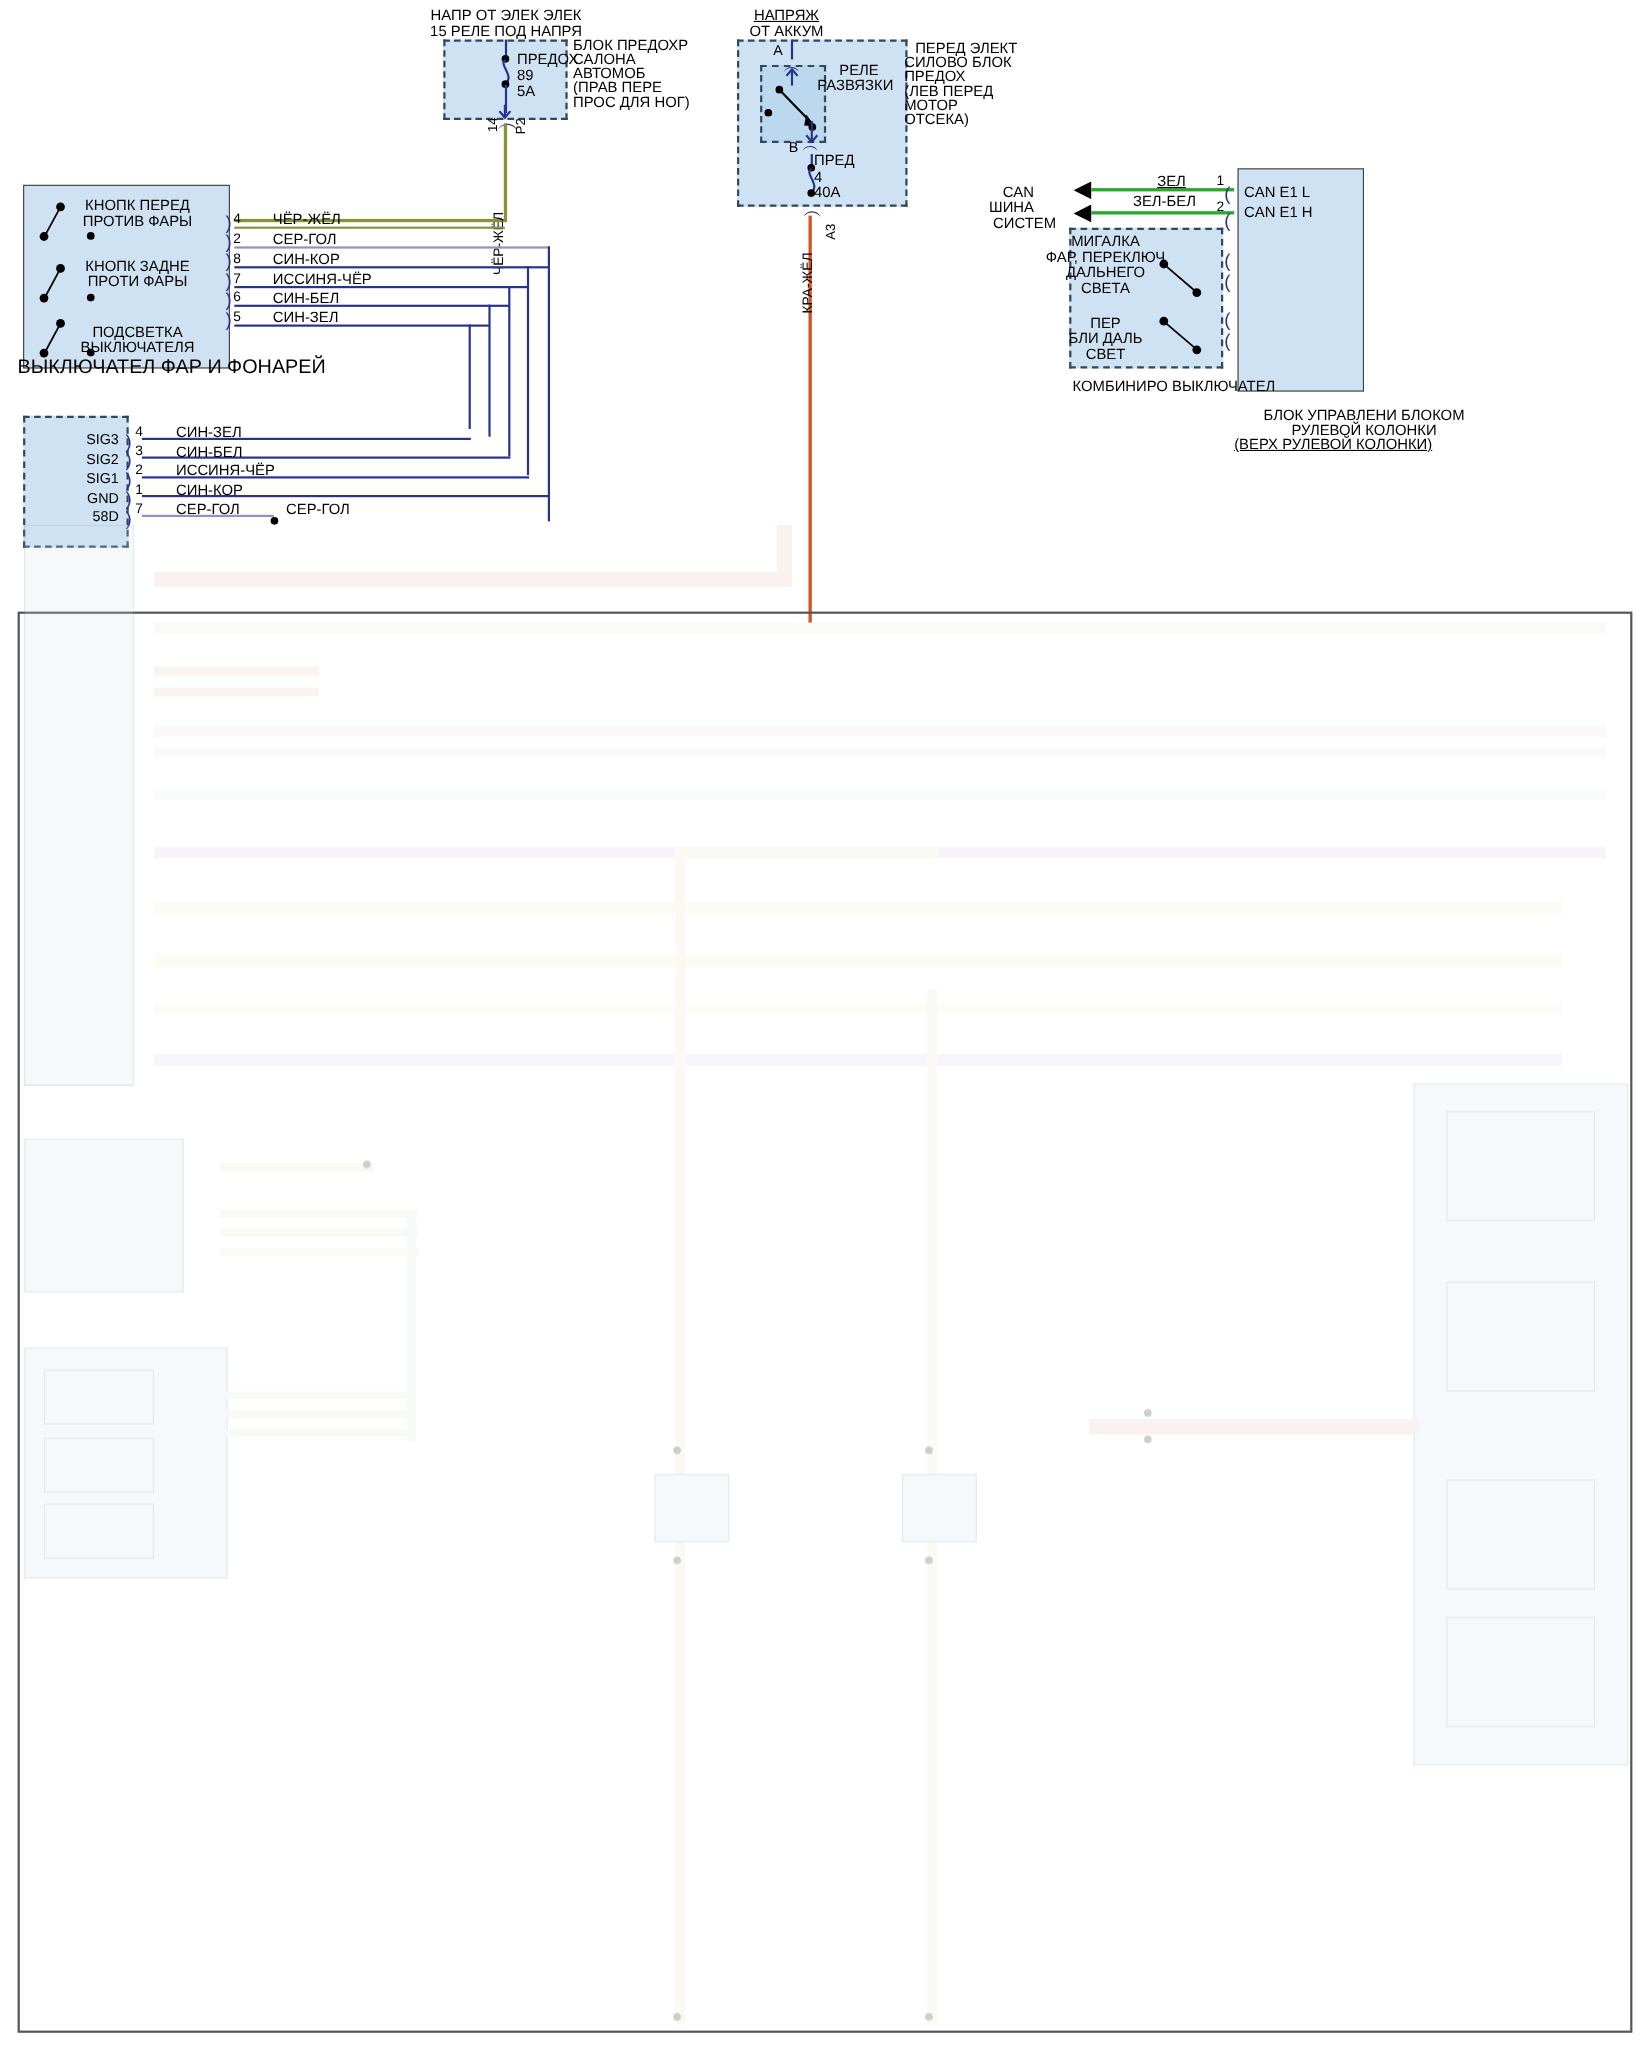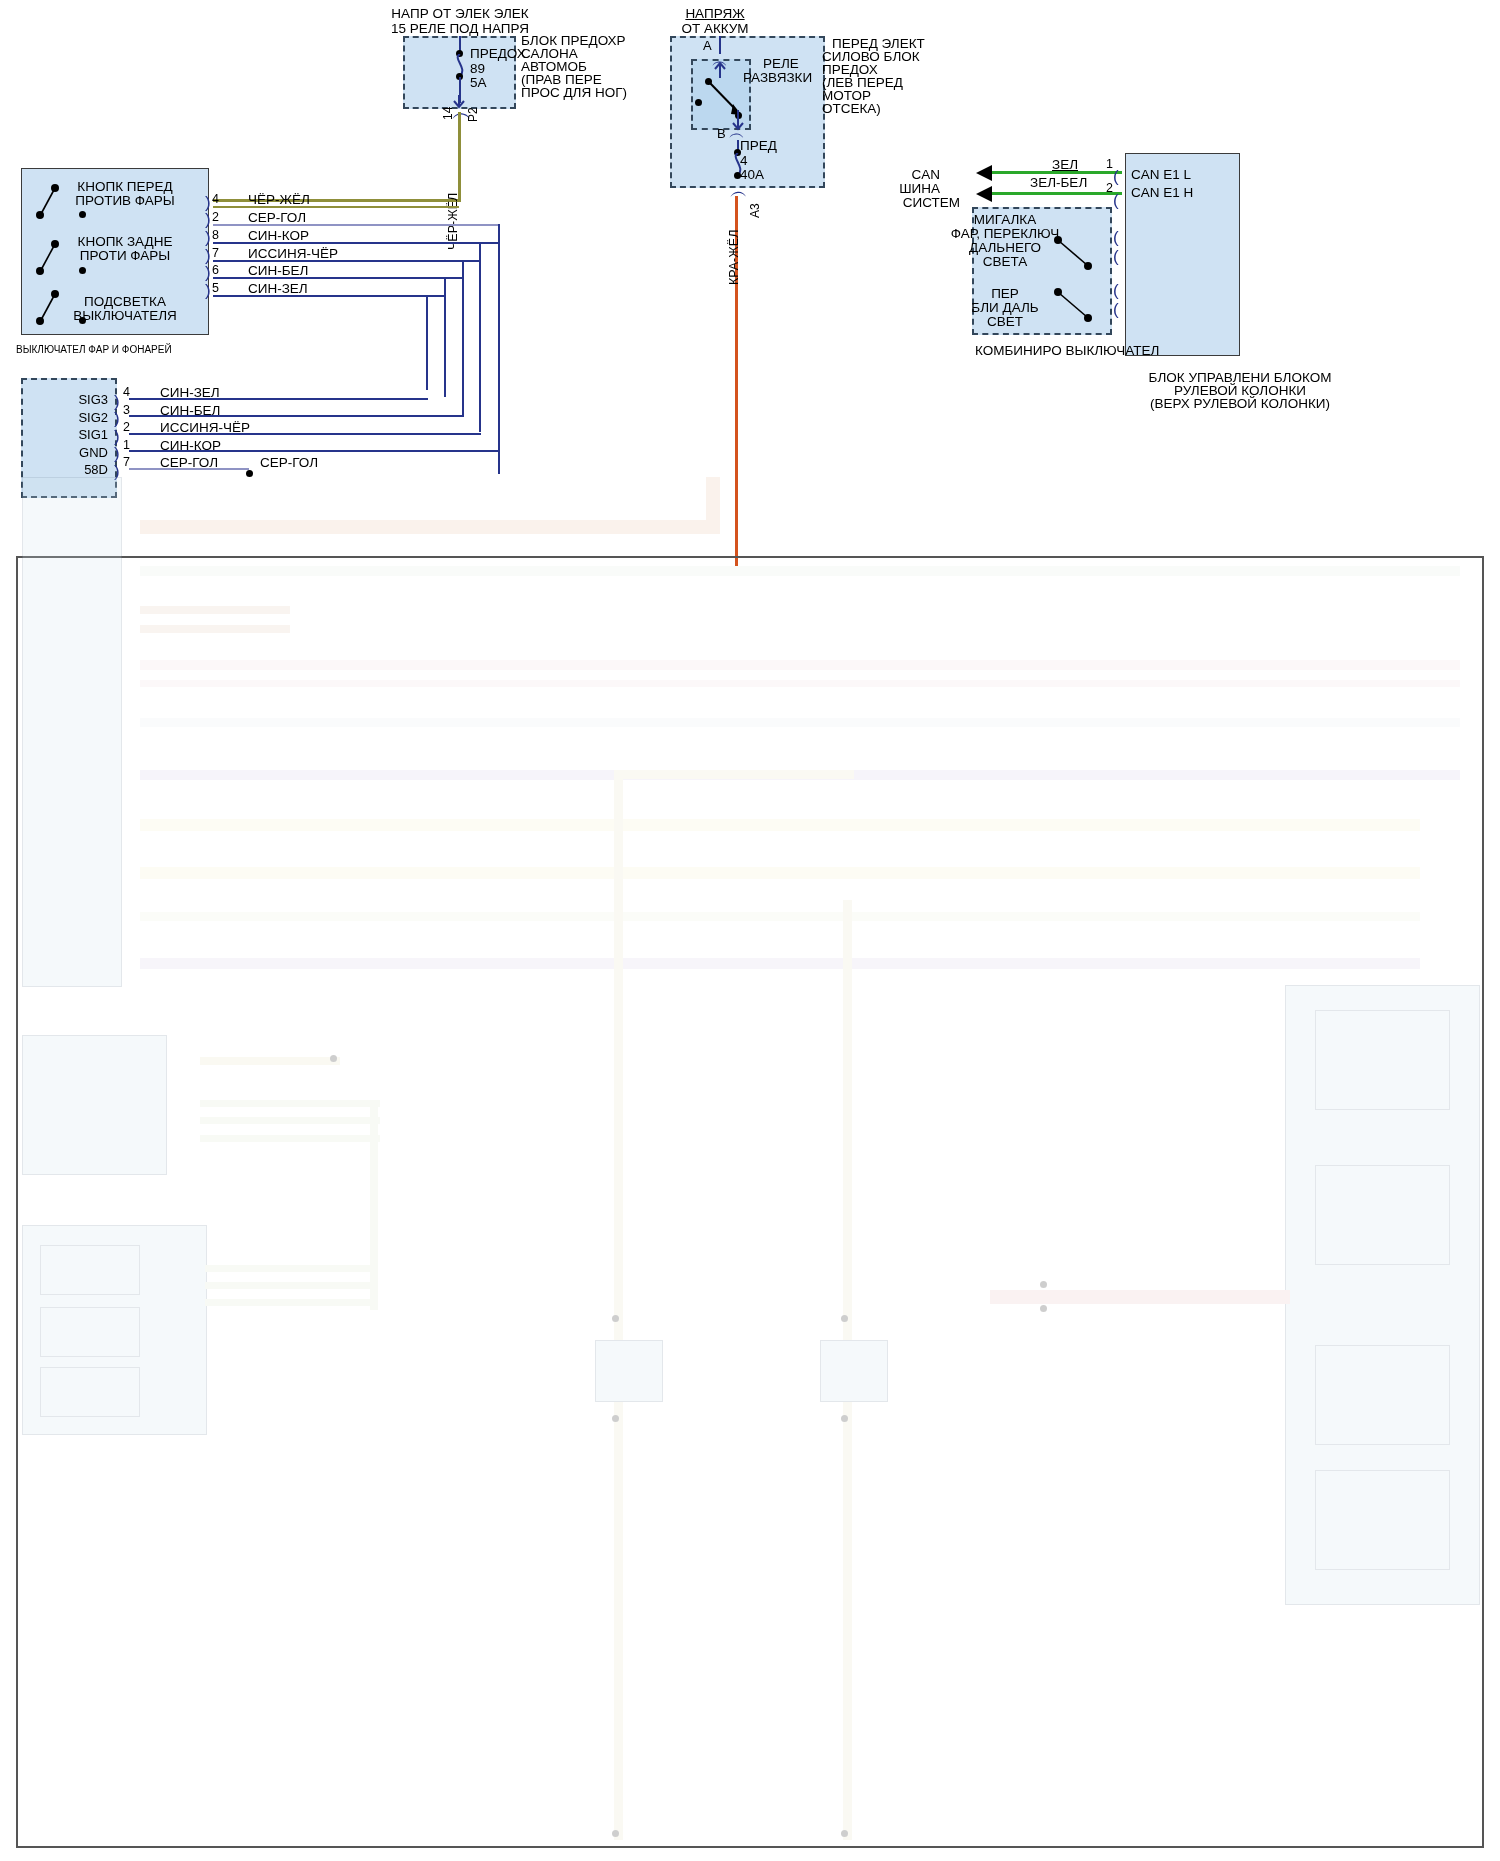--- a/index.html
+++ b/index.html
@@ -210,21 +210,21 @@
   </svg>
   <div class="dot" style="left:79px; top:317px;"></div>
 
   <div class="lbl lbl-c" style="left:60px; top:179px; width:130px;">КНОПК ПЕРЕД</div>
   <div class="lbl lbl-c" style="left:60px; top:193px; width:130px;">ПРОТИВ ФАРЫ</div>
   <div class="lbl lbl-c" style="left:60px; top:234px; width:130px;">КНОПК ЗАДНЕ</div>
   <div class="lbl lbl-c" style="left:60px; top:248px; width:130px;">ПРОТИ ФАРЫ</div>
   <div class="lbl lbl-c" style="left:60px; top:294px; width:130px;">ПОДСВЕТКА</div>
   <div class="lbl lbl-c" style="left:60px; top:308px; width:130px;">ВЫКЛЮЧАТЕЛЯ</div>
 
-  <div class="lbl" style="left:16px; top:342px; font-size:10px;">ВЫКЛЮЧАТЕЛ ФАР И ФОНАРЕЙ</div>
+  <div class="lbl" style="left:16px; top:326px; font-size:18px;">ВЫКЛЮЧАТЕЛ ФАР И ФОНАРЕЙ</div>
 
   <div class="pinbr" style="left:205px; top:198px;">)</div>
   <div class="lbl" style="left:212px; top:192px; font-size:12.5px;">4</div>
   <div class="lbl" style="left:248px; top:192px;">ЧЁР-ЖЁЛ</div>
 
   <div class="pinbr" style="left:205px; top:215px;">)</div>
   <div class="lbl" style="left:212px; top:210px; font-size:12.5px;">2</div>
   <div class="lbl" style="left:248px; top:210px;">СЕР-ГОЛ</div>
 
   <div class="pinbr" style="left:205px; top:233px;">)</div>
@@ -314,21 +314,21 @@
   <div class="lbl" style="left:1106px; top:181px; font-size:12.5px;">2</div>
   <div class="pinbr" style="left:1113px; top:172px;">(</div>
   <div class="pinbr" style="left:1113px; top:196px;">(</div>
 
   <div class="box-solid" style="left:1125px; top:153px; width:115px; height:203px;"></div>
   <div class="lbl" style="left:1131px; top:167px;">CAN E1 L</div>
   <div class="lbl" style="left:1131px; top:185px;">CAN E1 H</div>
 
   <div class="lbl lbl-c" style="left:1090px; top:370px; width:300px;">БЛОК УПРАВЛЕНИ БЛОКОМ</div>
   <div class="lbl lbl-c" style="left:1090px; top:383px; width:300px;">РУЛЕВОЙ КОЛОНКИ</div>
-  <div class="lbl lbl-c" style="left:1090px; top:396px; width:300px;">(ВЕРХ РУЛЕВОЙ КОЛОНКИ)</div>
+  <div class="lbl lbl-c" style="left:1062px; top:396px; width:300px;text-decoration:underline;">(ВЕРХ РУЛЕВОЙ КОЛОНКИ)</div>
 
   <div class="box-dashed" style="left:972px; top:207px; width:140px; height:128px;"></div>
 
   <div class="lbl lbl-c" style="left:930px; top:212px; width:150px;">МИГАЛКА</div>
   <div class="lbl lbl-c" style="left:930px; top:226px; width:150px;">ФАР, ПЕРЕКЛЮЧ</div>
   <div class="lbl lbl-c" style="left:930px; top:240px; width:150px;">ДАЛЬНЕГО</div>
   <div class="lbl lbl-c" style="left:930px; top:254px; width:150px;">СВЕТА</div>
 
   <div class="lbl lbl-c" style="left:930px; top:286px; width:150px;">ПЕР</div>
   <div class="lbl lbl-c" style="left:930px; top:300px; width:150px;">БЛИ ДАЛЬ</div>

